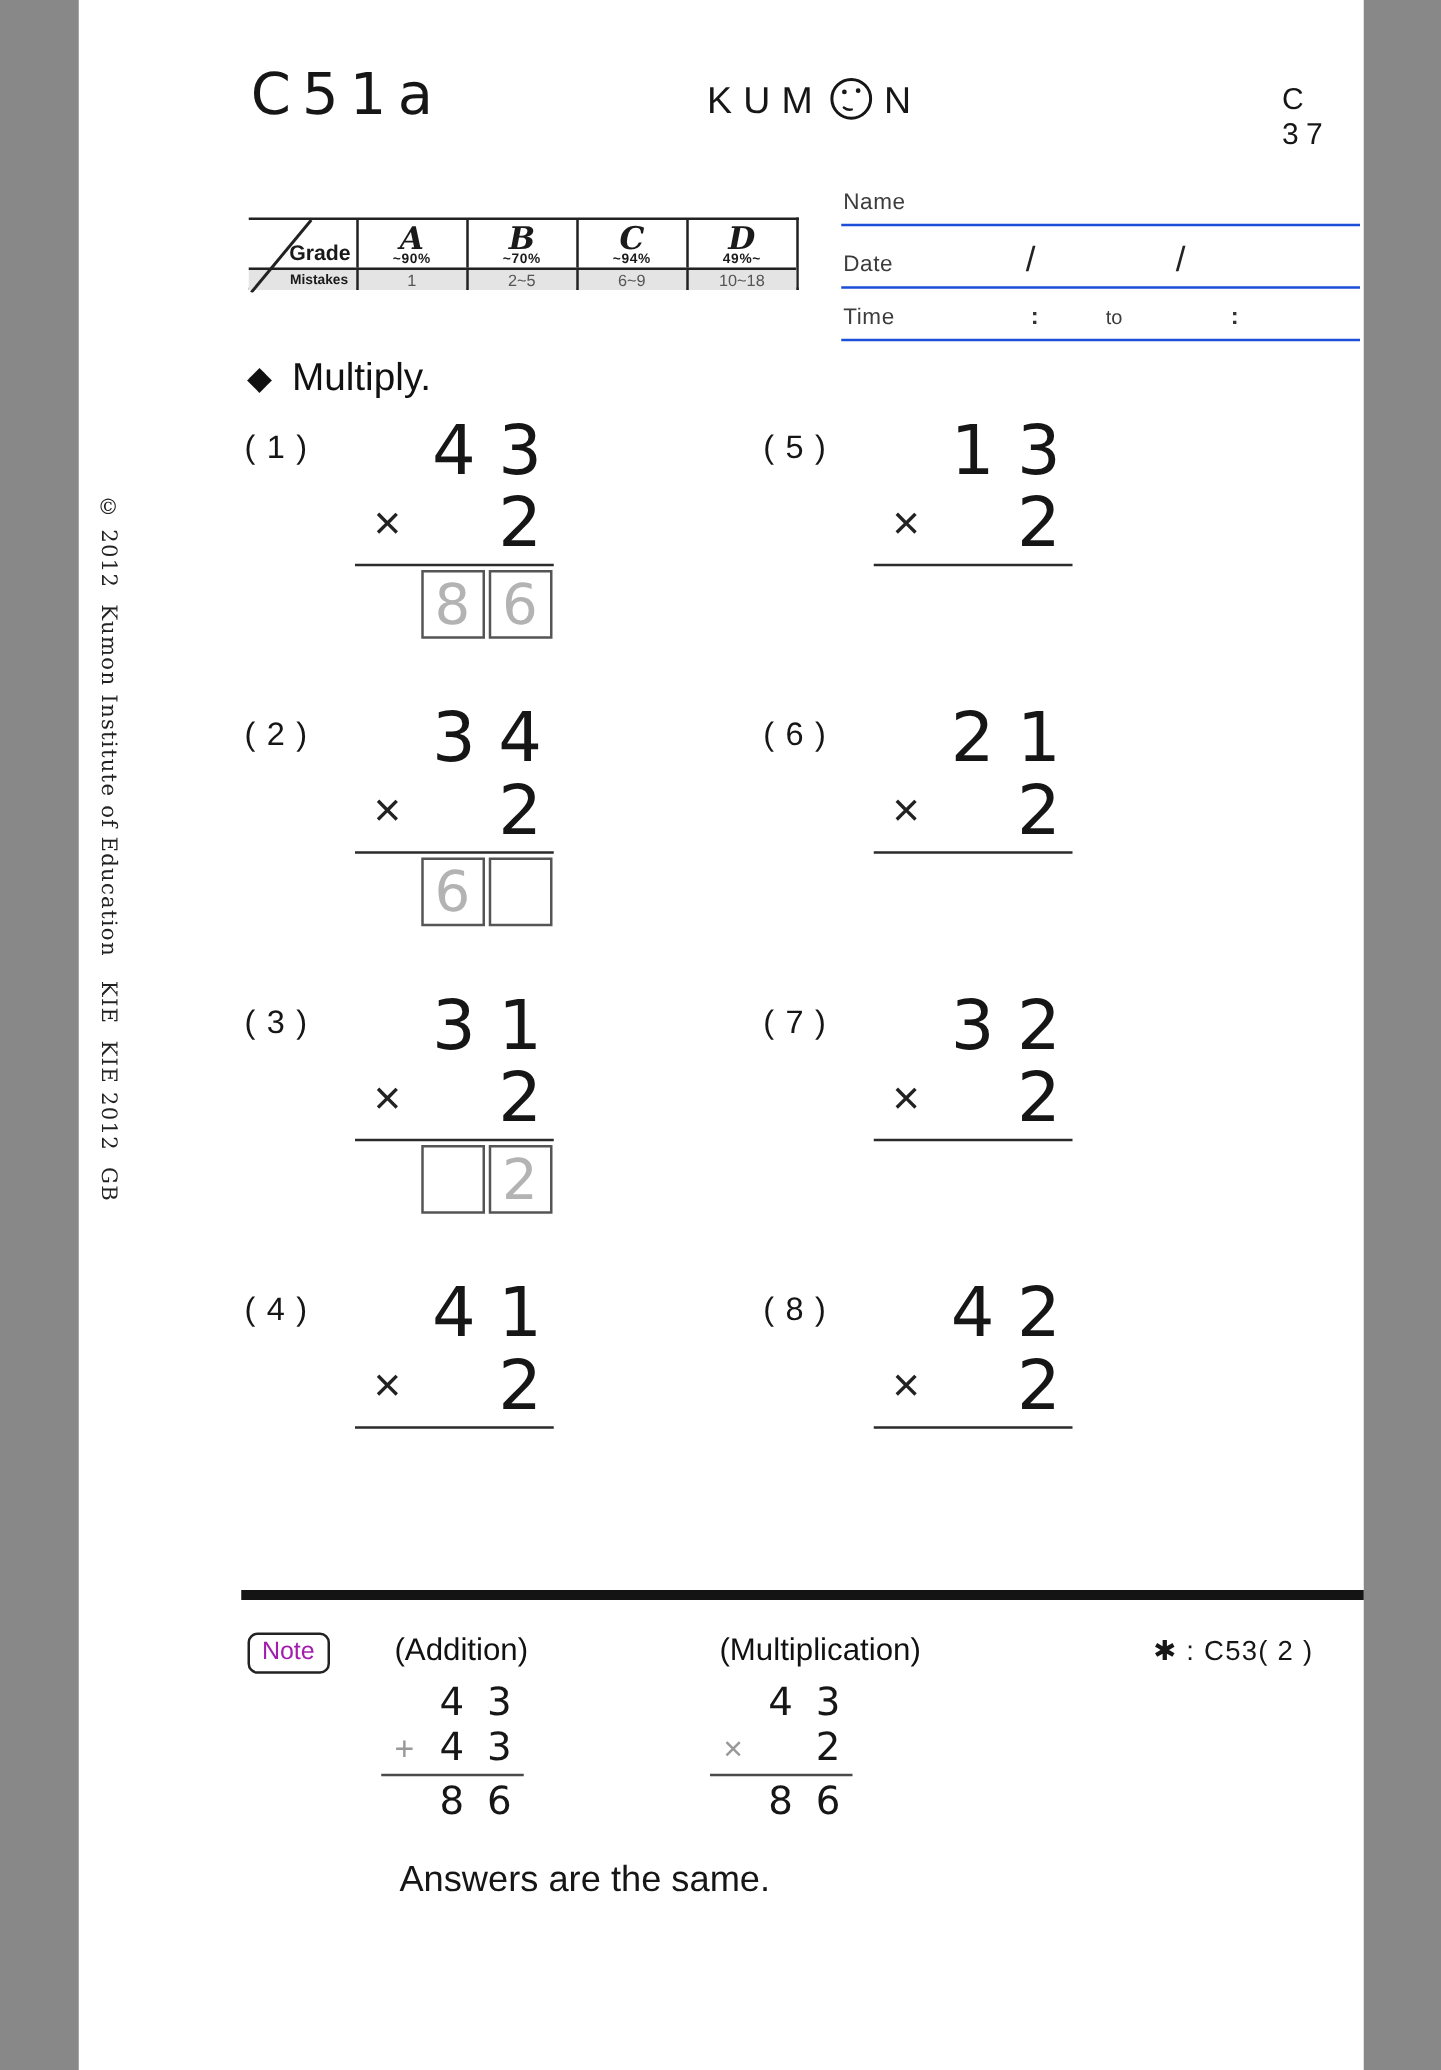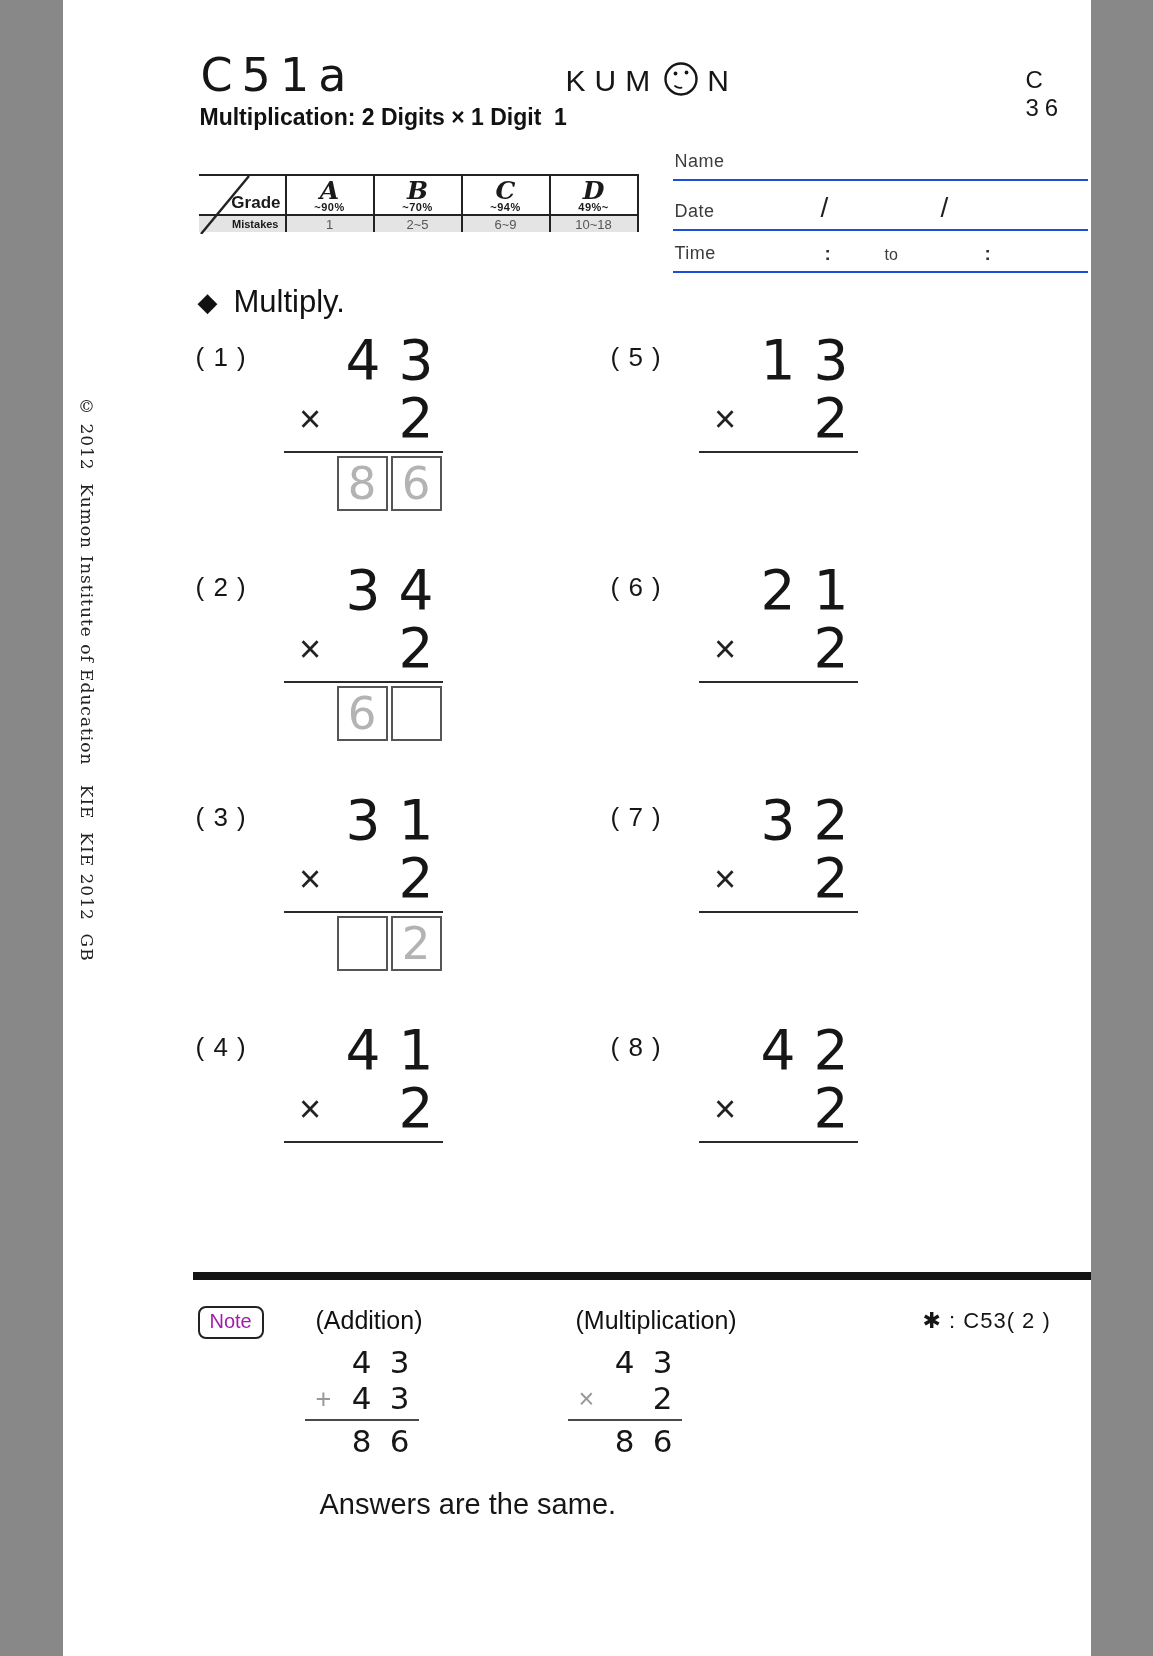--- a/index.html
+++ b/index.html
@@ -125,22 +125,21 @@
   <div class="brand">
     <span>KUM</span>
     <svg width="38" height="38" viewBox="0 0 38 38">
       <circle cx="19" cy="19" r="15.5" fill="none" stroke="#161616" stroke-width="2.4"></circle>
       <circle cx="13.5" cy="13.5" r="1.9" fill="#161616"></circle>
       <circle cx="24.5" cy="12.5" r="1.9" fill="#161616"></circle>
       <path d="M13 26 q3 2.4 6.5 1.6" fill="none" stroke="#161616" stroke-width="1.8" stroke-linecap="round"></path>
     </svg>
     <span>N</span>
   </div>
-  <div class="page-code">C 36</div>
-  <div class="subtitle pre">Multiplication: 2 Digits × 1 Digit  1</div>
+  <div class="page-code">C 37</div>
 
   <div class="gtable">
     <svg class="slant" viewBox="0 0 86 58" preserveAspectRatio="none">
       <line x1="2" y1="58" x2="50" y2="0" stroke="#222" stroke-width="2.4"></line>
     </svg>
     <div class="glabel1">Grade</div>
     <div class="ghead">
       <span class="glet">A</span>
       <span class="gpct">~90%</span>
     </div>

